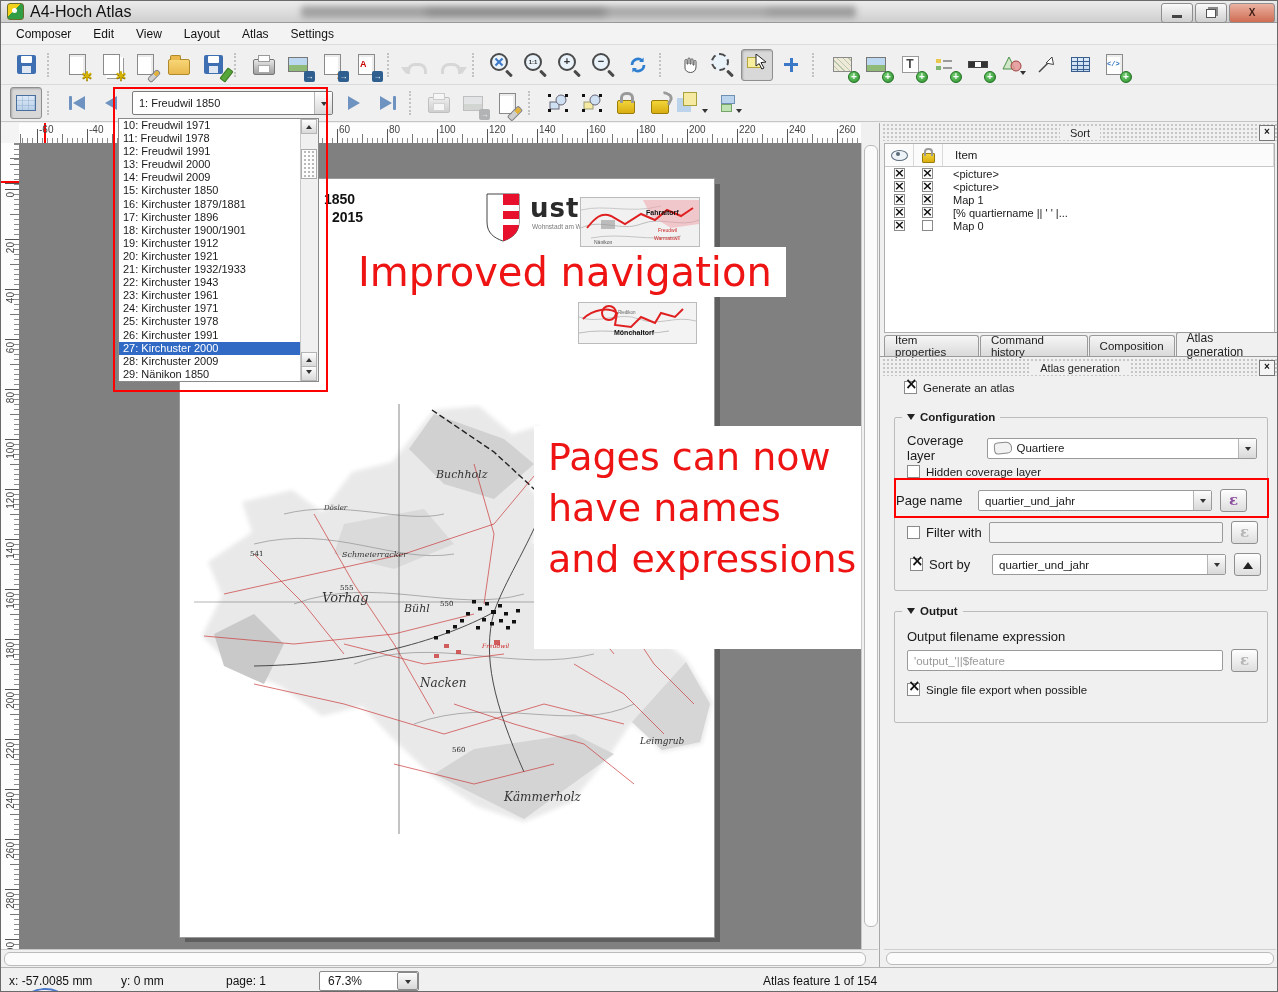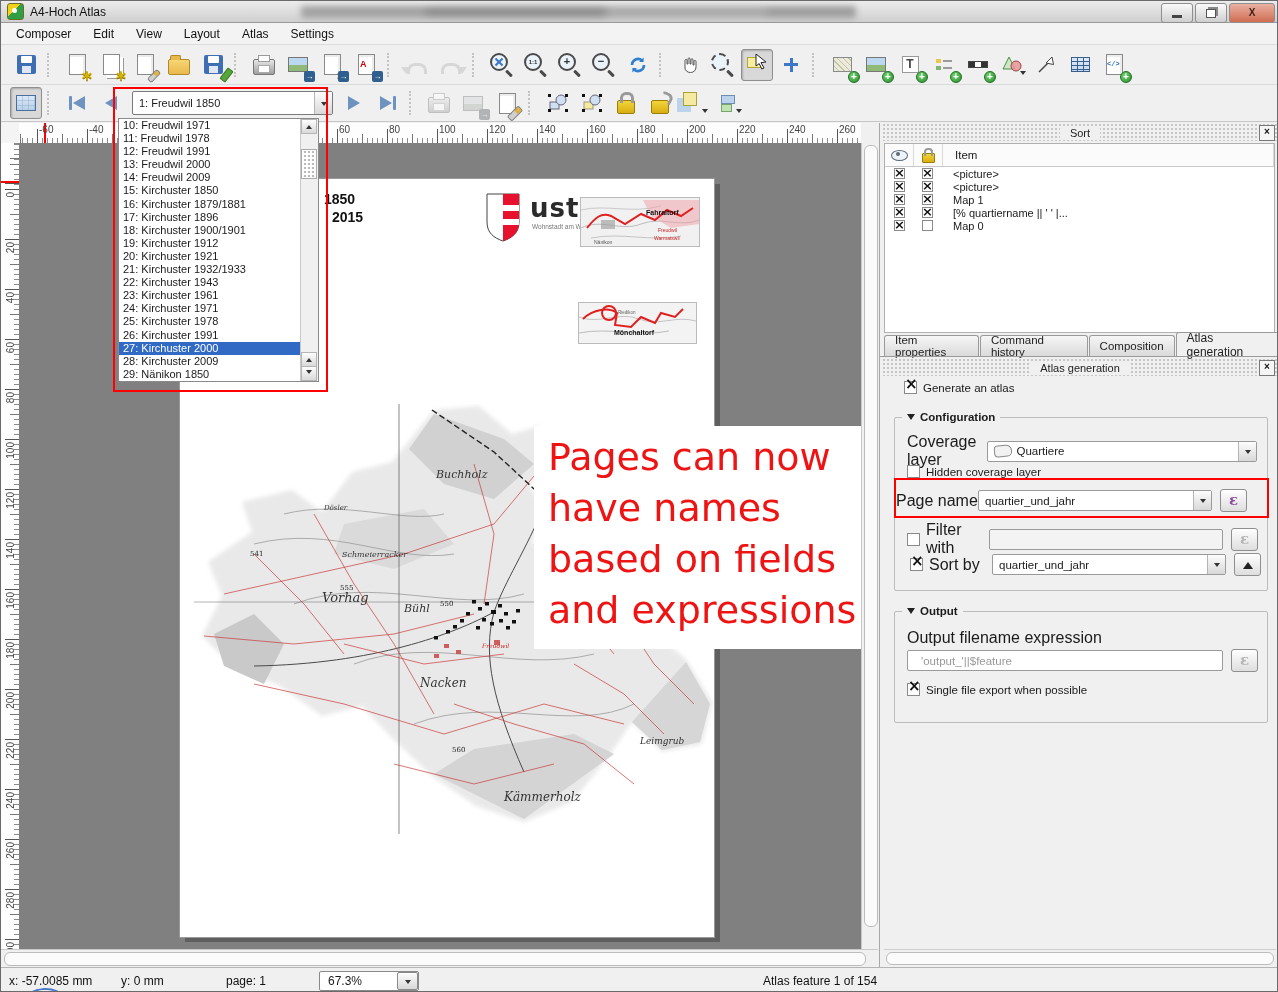--- a/index.html
+++ b/index.html
@@ -7,21 +7,21 @@
        font-family:"Liberation Sans",sans-serif;font-size:11px;color:#1a1a1a;
        background:#f0f0f0;border:1px solid #6a6a6a;box-sizing:border-box}
   .abs{position:absolute}
 
   
   #titlebar{left:0;top:0;width:1278px;height:22px;background:linear-gradient(#ececec,#cfcfcf);
             border-bottom:1px solid #9a9a9a;display:flex;align-items:center;padding-left:6px;box-sizing:border-box}
   .appicon{width:15px;height:15px;border-radius:3px;margin-right:6px;
            background:linear-gradient(135deg,#f3d11a 0 42%,#2f9e44 42%);border:1px solid #6c6c2a;position:relative}
   .appicon::after{content:"";position:absolute;left:4px;top:4px;width:5px;height:5px;border-radius:50%;background:#fff}
-  #titletext{font-size:12px;color:#111}
+  #titletext{font-size:16px;color:#111}
   .blurblob{position:absolute;left:300px;top:5px;width:555px;height:12px;border-radius:3px;opacity:.75;
             background:linear-gradient(90deg,#8f8f8f 0 120px,#787878 130px 300px,#9b9b9b 310px 460px,#8a8a8a 470px);
             filter:blur(3px)}
   #winbtns{position:absolute;right:4px;top:2px;display:flex;gap:2px}
   .winbtn{width:30px;height:18px;border:1px solid #8e8e8e;border-radius:3px;
           background:linear-gradient(#fafafa,#cfcfcf);display:flex;align-items:center;justify-content:center;
           font:bold 10px/1 "Liberation Sans",sans-serif;color:#333}
   .winbtn.close{width:44px;background:linear-gradient(#eab2a2,#cf6c52);color:#3c1e16}
   .wmin{width:10px;height:3px;background:#444;margin-top:7px}
   .wrest{width:8px;height:7px;border:1.5px solid #555;background:#fff;box-shadow:2px -2px 0 #888}
@@ -217,24 +217,24 @@
   #tabline{position:absolute;left:0;top:233px;width:400px;height:1px;background:#9a9a9a}
 
   
   #atlasbar{top:236px}
   .acontent{position:absolute;left:0;top:254px;width:400px;height:570px;font-size:11.5px}
   .cbrow{position:absolute;display:flex;align-items:center;gap:6px}
   .group{position:absolute;border:1px solid #bcbcbc;border-radius:2px}
   .gheader{position:absolute;display:flex;align-items:center;gap:5px;background:#f0f0f0;padding:0 5px;font-weight:bold;font-size:11.5px}
   .gtri{width:0;height:0;border:4px solid transparent;border-top:6px solid #222;margin-top:5px}
   .frow{position:absolute;display:flex;align-items:center}
-  .flabel{font-size:16px}
+  .flabel{font-size:13px}
   .combo{height:21px;background:#fff;border:1px solid #9a9a9a;border-radius:2px;display:flex;align-items:center;
          justify-content:space-between;padding-left:6px;box-sizing:border-box;font-size:11.5px}
-  .input{height:21px;background:#fff;border:1px solid #9a9a9a;border-radius:2px;box-sizing:border-box;padding:0 13px;
+  .input{height:21px;background:#fff;border:1px solid #9a9a9a;border-radius:2px;box-sizing:border-box;padding:0 6px;
          display:flex;align-items:center;font-size:11.5px}
   .input.gray{color:#999}
   .ebtn{width:27px;height:23px;border:1px solid #8f8f8f;border-radius:3px;background:linear-gradient(#fefefe,#dedede);
         display:flex;align-items:center;justify-content:center;font:bold 15px/1 "DejaVu Serif",serif;color:#8d4f9f;box-sizing:border-box}
   .ebtn.gray{color:#b5b5b5}
   .upbtn{width:27px;height:23px;border:1px solid #8f8f8f;border-radius:3px;background:linear-gradient(#fefefe,#dedede);
          display:flex;align-items:center;justify-content:center;box-sizing:border-box}
   .tri-up-dk{width:0;height:0;border:5px solid transparent;border-bottom:7px solid #222;margin-bottom:3px}
   .lyr-icon{width:16px;height:10px;border:1.5px solid #8a8a8a;border-radius:4px 6px 5px 4px;background:#f2f2f2;margin-right:5px;transform:rotate(-6deg)}
   #panel-hscroll{position:absolute;left:4px;top:826px;width:392px;height:16px;background:#f0f0f0;border-top:1px solid #cfcfcf}
@@ -662,24 +662,24 @@
 
       <span class="map-red" style="left:306px;top:464px"></span>
     <span class="tlab" style="left: 466px; top: 30px; font-size: 7px; color: rgb(17, 17, 17); font-weight: bold;">Fahraltorf</span>
         <span class="tlab" style="left: 478px; top: 48px; font-size: 5px; color: rgb(204, 34, 34); font-weight: normal;">Freudwil</span>
         <span class="tlab" style="left: 474px; top: 56px; font-size: 5px; color: rgb(204, 34, 34); font-weight: normal;">Warmatswil</span>
         <span class="tlab" style="left: 414px; top: 60px; font-size: 5px; color: rgb(85, 85, 85); font-weight: normal;">Nänikon</span>
         <span class="tlab" style="left: 434px; top: 150px; font-size: 7px; color: rgb(17, 17, 17); font-weight: bold;">Mönchaltorf</span>
         <span class="tlab" style="left: 438px; top: 131px; font-size: 4.5px; color: rgb(102, 102, 102); font-weight: normal;">Riedikon</span>
       </div>
 
+    <div class="annot" id="annot1">Improved navigation</div>
     <div class="annot" id="annot2">
         <div>Pages can now</div>
         <div>have names</div>
-        <div>based on fields</div>
         <div>and expressions</div>
       </div>
   </div>
 
   <div class="abs" id="vscroll">
       <span class="vthumb"></span>
     </div>
   <div class="abs" id="hscroll">
       <span class="hthumb"></span>
     </div>

